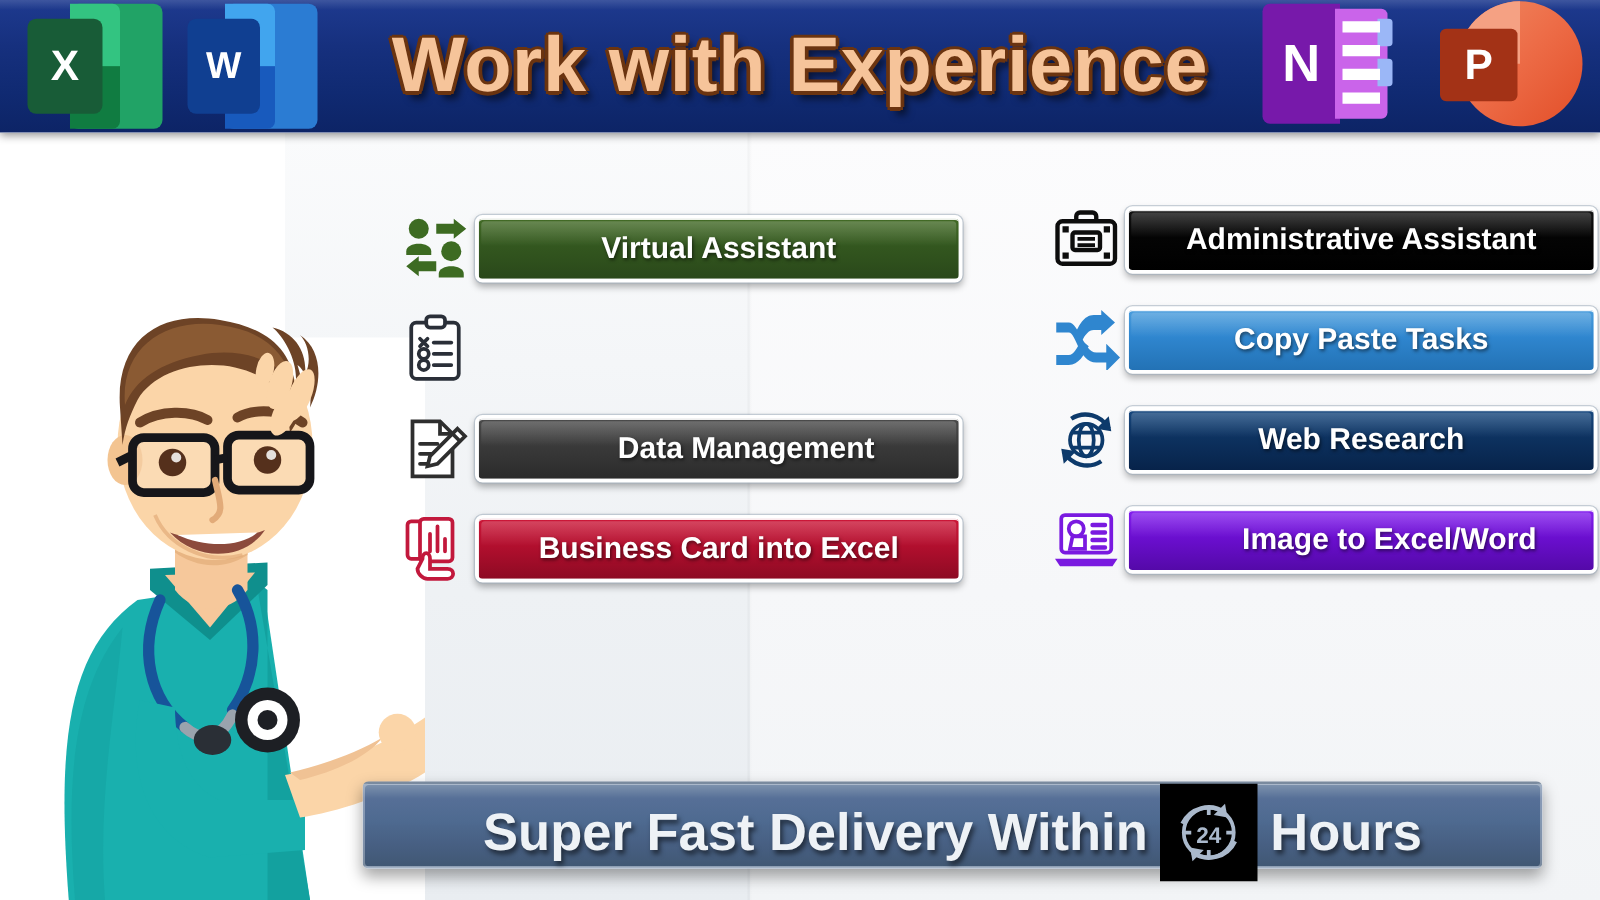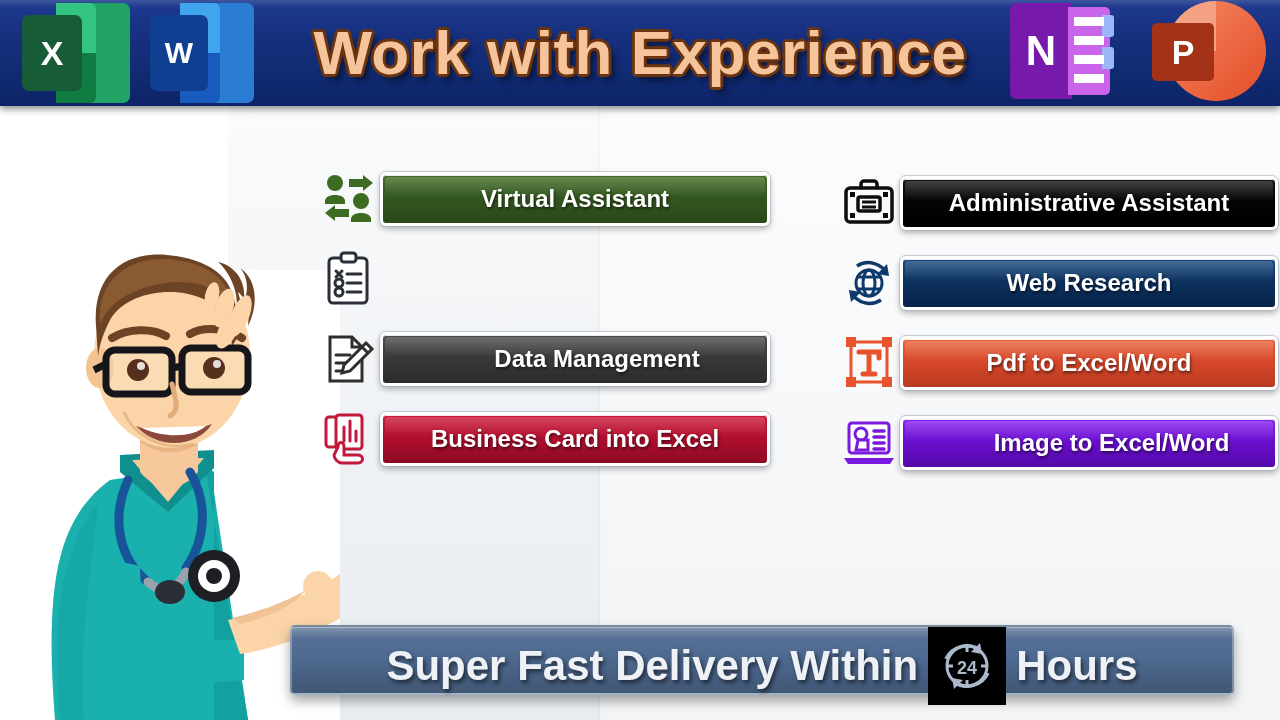--- a/index.html
+++ b/index.html
@@ -84,21 +84,21 @@
      background:linear-gradient(180deg,#fcfcfd 0%,#f6f7f9 60%,#f2f4f6 100%);}
   .panel-seam{position:absolute;left:598px;top:106px;width:4px;height:614px;
      background:linear-gradient(90deg,rgba(0,0,0,.035),rgba(0,0,0,0));}
 
   
   .character{position:absolute;left:0px;top:120px;width:300px;height:600px;}
 
   
   .col{position:absolute;}
   .col-left{left:318px;top:172px;width:452px;}
-  .col-right{left:838px;top:176px;width:440px;}
+  .col-right{left:838px;top:165px;width:440px;}
   .svc-row{position:relative;display:flex;align-items:center;margin-bottom:26px;height:54px;}
   .svc-icon{width:62px;height:62px;flex:0 0 62px;position:relative;display:flex;align-items:center;justify-content:center;}
   .svc-icon svg{display:block;}
   .icon-reflect{position:absolute;left:0;top:100%;width:100%;height:26px;overflow:hidden;opacity:.28;
                 transform:scaleY(-1);pointer-events:none;}
   .svc-btn{
     flex:1;height:48px;border-radius:6px;
     display:flex;align-items:center;justify-content:center;
     color:#ffffff;font-size:24px;font-weight:bold;white-space:nowrap;
     border:3px solid #ffffff;
@@ -344,55 +344,52 @@
           <rect x="9" y="35" width="5" height="5" fill="#0d0d0d" stroke="none"></rect>
           <rect x="42" y="35" width="5" height="5" fill="#0d0d0d" stroke="none"></rect>
         </svg>
         <div class="icon-reflect"></div>
       </div>
       <div class="svc-btn" style="background:linear-gradient(180deg,#141414 0%,#040404 45%,#000000 100%);">
         <span class="lbl">Administrative Assistant</span>
       </div>
     </div>
 
+    <div class="svc-row">
+      <div class="svc-icon">
+        <svg width="56" height="48" viewBox="0 0 56 48" fill="#2f86cf">
+          <path d="M4 10 h10 c8 0 12 24 22 24 h8 v-7 l11 11 l-11 11 v-7 h-8 c-14 0 -16 -24 -22 -24 h-10 z"></path>
+          <path d="M4 36 h10 c4 0 7 -6 10 -12 l6 5 c-4 7 -8 15 -16 15 h-10 z"></path>
+          <path d="M34 4 h6 v-4 l11 10 l-11 10 v-4 h-6 c-4 0 -7 4 -9 8 l-6 -5 c3 -6 7 -15 15 -15 z"></path>
+        </svg>
+        <div class="icon-reflect"></div>
+      </div>
+      <div class="svc-btn" style="background:linear-gradient(180deg,#4a9ddd 0%,#2f86cf 45%,#2372b5 100%);">
+        <span class="lbl">Copy Paste Tasks</span>
+      </div>
+    </div>
 
     <div class="svc-row">
       <div class="svc-icon">
         <svg width="56" height="54" viewBox="0 0 56 54" fill="none" stroke="#0d3a6b" stroke-width="3">
           <circle cx="28" cy="27" r="13"></circle>
           <ellipse cx="28" cy="27" rx="6" ry="13"></ellipse>
           <path d="M16 21 h24 M16 33 h24"></path>
           <path d="M46 18 a21 21 0 0 0 -30 -8" stroke-width="3.5"></path>
           <path d="M10 36 a21 21 0 0 0 30 8" stroke-width="3.5"></path>
           <path d="M46 8 l2 12 l-12 -2 z" fill="#0d3a6b" stroke="none"></path>
           <path d="M10 46 l-2 -12 l12 2 z" fill="#0d3a6b" stroke="none"></path>
         </svg>
         <div class="icon-reflect"></div>
       </div>
       <div class="svc-btn" style="background:linear-gradient(180deg,#17487f 0%,#0d3260 45%,#082murk 100%);background:linear-gradient(180deg,#17487f 0%,#0d3260 45%,#07234a 100%);">
         <span class="lbl">Web Research</span>
       </div>
     </div>
 
-    <div class="svc-row">
-      <div class="svc-icon">
-        <svg width="52" height="54" viewBox="0 0 52 54" fill="none" stroke="#e8522d" stroke-width="3">
-          <rect x="8" y="6" width="36" height="40"></rect>
-          <path d="M16 16 h20 v6 M26 16 v22 M20 38 h12" stroke-width="5" stroke-linecap="round"></path>
-          <rect x="3" y="1" width="10" height="10" fill="#e8522d" stroke="none"></rect>
-          <rect x="39" y="1" width="10" height="10" fill="#e8522d" stroke="none"></rect>
-          <rect x="3" y="41" width="10" height="10" fill="#e8522d" stroke="none"></rect>
-          <rect x="39" y="41" width="10" height="10" fill="#e8522d" stroke="none"></rect>
-        </svg>
-        <div class="icon-reflect"></div>
-      </div>
-      <div class="svc-btn" style="background:linear-gradient(180deg,#e8613c 0%,#d7482a 45%,#b93a20 100%);">
-        <span class="lbl">Pdf to Excel/Word</span>
-      </div>
-    </div>
 
     <div class="svc-row">
       <div class="svc-icon">
         <svg width="56" height="50" viewBox="0 0 56 50" fill="none" stroke="#7a1ae0" stroke-width="3">
           <rect x="8" y="5" width="40" height="30" rx="3" fill="#ffffff"></rect>
           <circle cx="20" cy="16" r="6"></circle>
           <path d="M17 22 h10 v10 h-12 z" fill="#ffffff"></path>
           <path d="M33 13 h10 M33 19 h10 M33 25 h10 M33 31 h10" stroke-width="3.5" stroke-linecap="round"></path>
           <path d="M3 40 h50 l-4 6 h-42 z" fill="#7a1ae0" stroke="none"></path>
         </svg>

